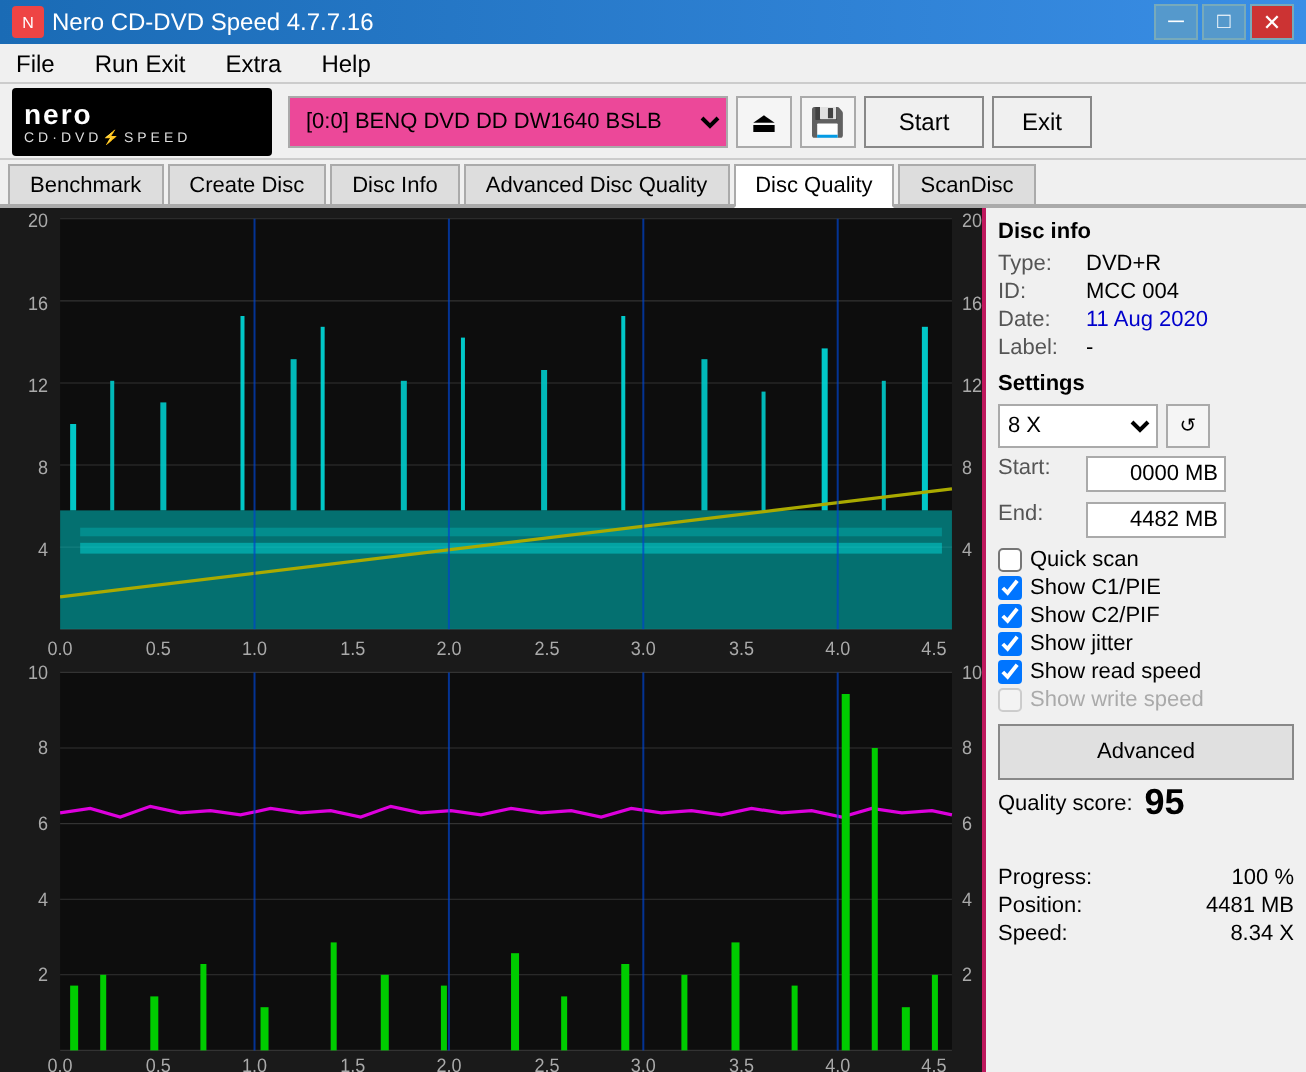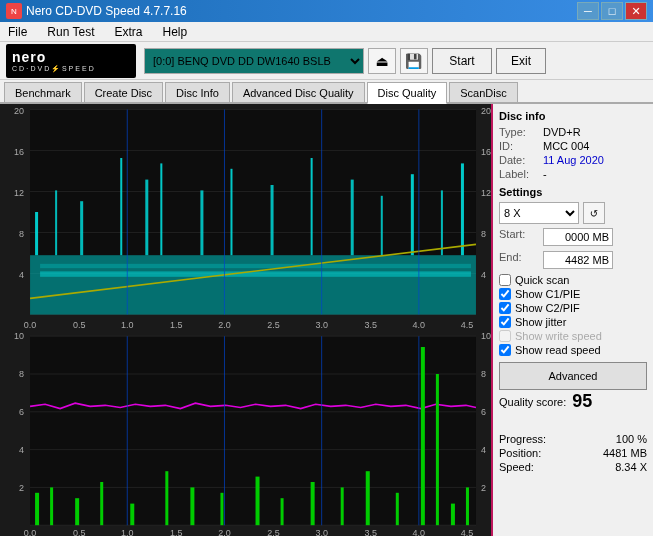--- a/index.html
+++ b/index.html
@@ -56,21 +56,21 @@
       border-radius: 2px;
     }
     .nero-text { color: white; font-size: 14px; font-weight: bold; letter-spacing: 1px; }
     .nero-sub { color: #ddd; font-size: 7px; letter-spacing: 2px; }
     
     .drive-select {
       margin-left: 4px;
       width: 220px;
       height: 26px;
       border: 1px solid #aaa;
-      background: #0f766e;
+      background: #ec4899;
       font-size: 11px;
       padding: 2px 4px;
     }
     .toolbar-icon-btn {
       width: 28px; height: 26px;
       border: 1px solid #aaa;
       background: #f5f5f5;
       cursor: pointer;
       display: flex; align-items: center; justify-content: center;
       font-size: 14px;
@@ -245,21 +245,21 @@
   </div>
   <div class="title-bar-buttons">
     <button class="title-btn">─</button>
     <button class="title-btn">□</button>
     <button class="title-btn">✕</button>
   </div>
 </div>
 
 <div class="menu-bar">
   <span class="menu-item">File</span>
-  <span class="menu-item">Run Test</span>
+  <span class="menu-item">Run Exit</span>
   <span class="menu-item">Extra</span>
   <span class="menu-item">Help</span>
 </div>
 
 <div class="toolbar">
   <div class="nero-logo">
     <div class="nero-text">nero</div>
     <div class="nero-sub">CD·DVD<span style="color:#f80">⚡</span>SPEED</div>
   </div>
   <select class="drive-select">
@@ -461,26 +461,26 @@
     </div>
     <div class="checkbox-row">
       <input type="checkbox" checked="" style="">
       <span>Show C2/PIF</span>
     </div>
     <div class="checkbox-row">
       <input type="checkbox" checked="" style="">
       <span>Show jitter</span>
     </div>
     <div class="checkbox-row">
+      <input type="checkbox" checked="" style="">
+      <span>Show read speed</span>
+    </div>
+    <div class="checkbox-row">
       <input type="checkbox" disabled="" style="">
       <span style="color:#aaa">Show write speed</span>
-    </div>
-    <div class="checkbox-row">
-      <input type="checkbox" checked="" style="">
-      <span>Show read speed</span>
     </div>
     
     <button class="advanced-btn">Advanced</button>
     
     <div class="quality-score-row">
       <span>Quality score:</span>
       <span class="quality-score-val">95</span>
     </div>
     
     <div class="progress-section">

